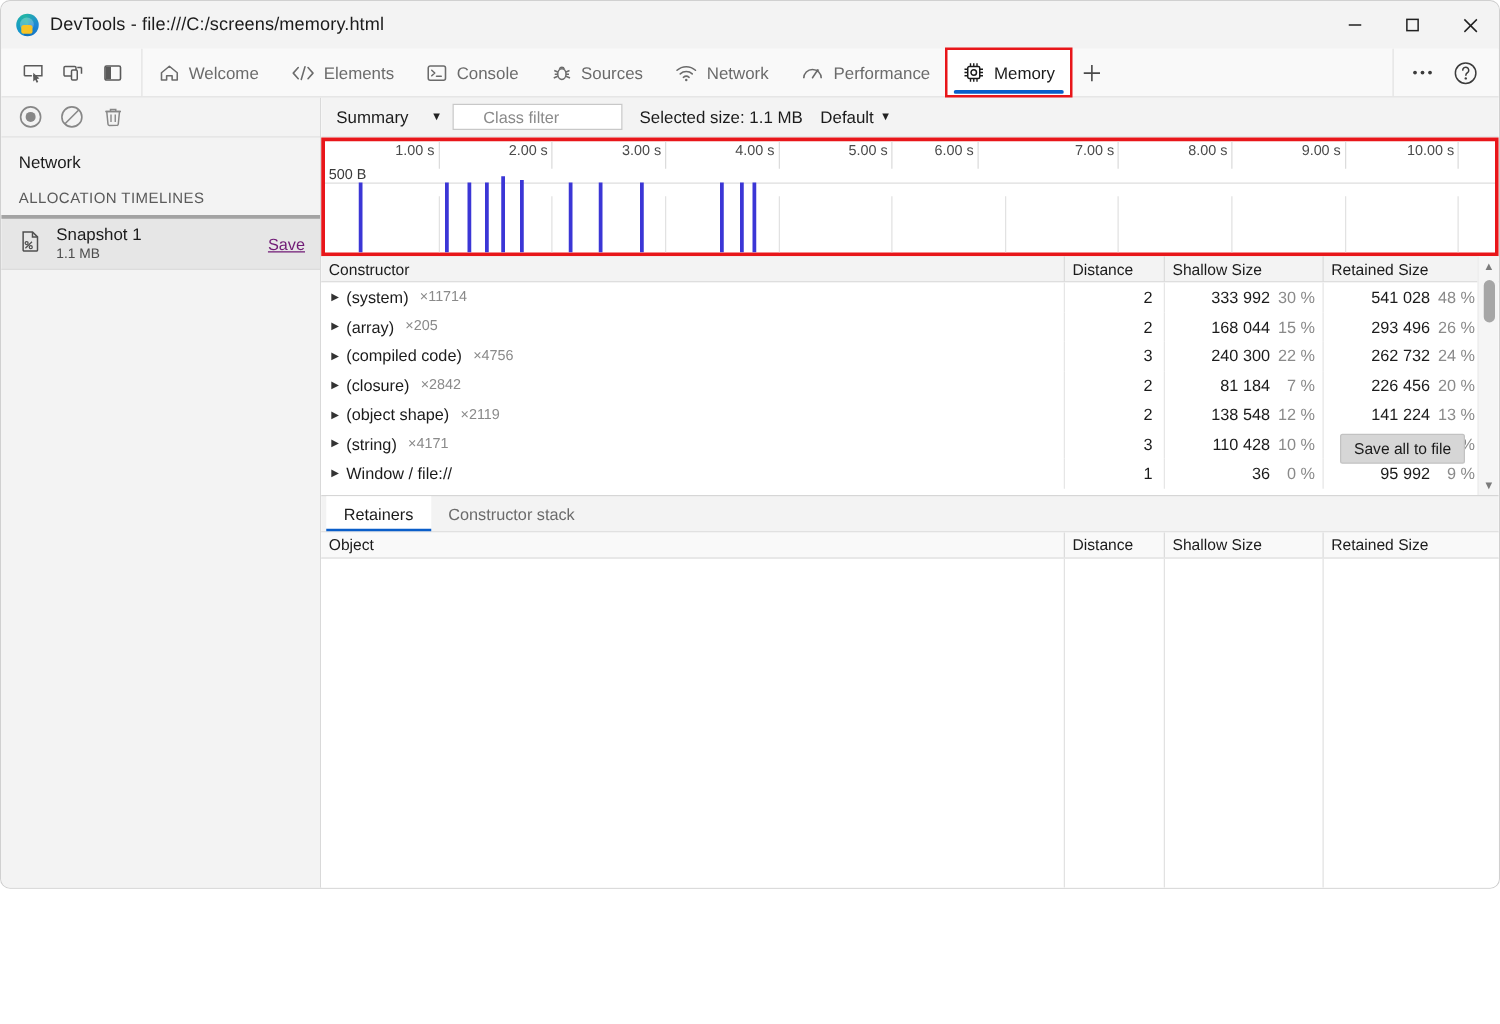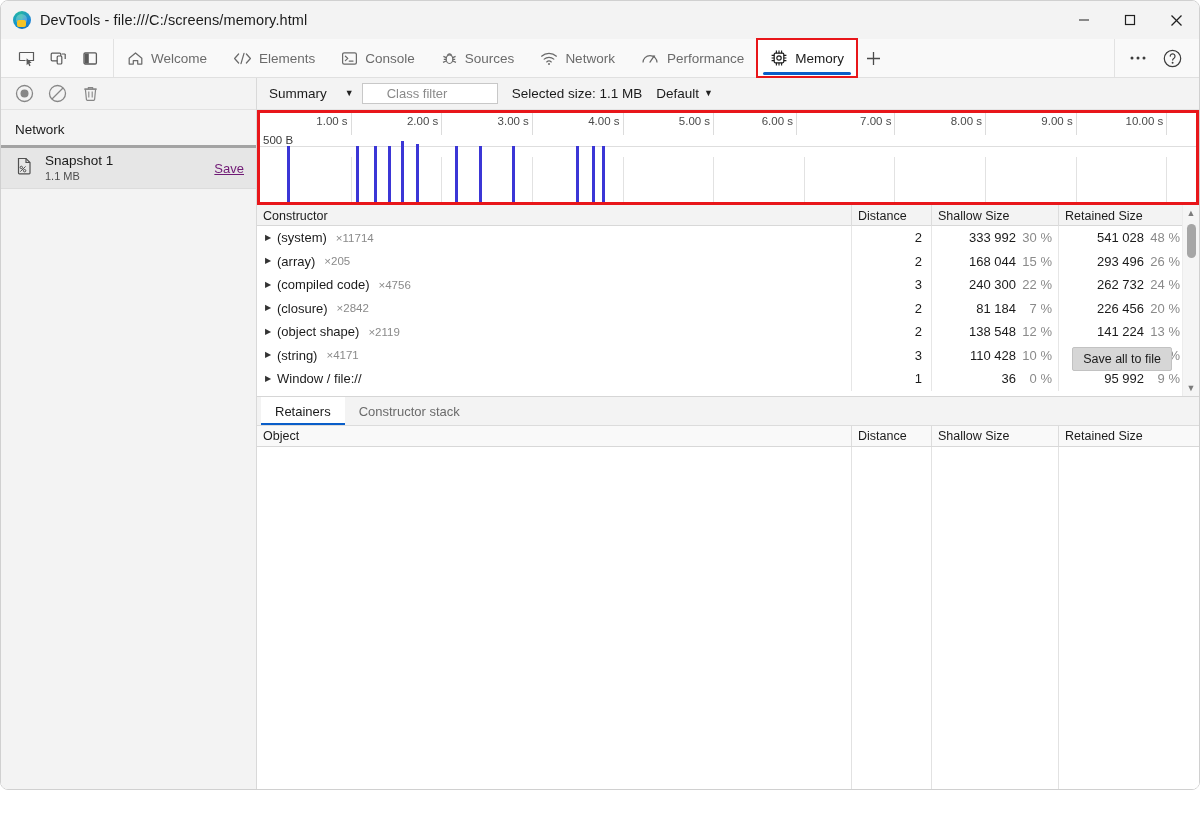--- a/index.html
+++ b/index.html
@@ -6,21 +6,21 @@
   html, body {
     margin: 0; padding: 0;
     width: 1200px; height: 819px;
     font-family: "Liberation Sans", sans-serif;
     background: #ffffff;
     overflow: hidden;
     -webkit-font-smoothing: antialiased;
   }
   #app {
     position: relative;
-    width: 1200px; height: 790px;
+    width: 1200px; height: 711px;
     background: #ffffff;
     border: 1px solid #d0d0d0;
     border-radius: 8px;
     overflow: hidden;
   }
 
   
   .titlebar {
     height: 38px;
     background: #f3f3f3;
@@ -547,20 +547,21 @@
               <path d="M4.4 5.2h10.2l-1 10.2a1 1 0 01-1 .9H6.4a1 1 0 01-1-.9z" fill="none" stroke="currentColor" stroke-width="1.2"></path>
               <path d="M3.2 5.2h12.6" stroke="currentColor" stroke-width="1.2"></path>
               <path d="M7.4 5.2V3.6h4.2v1.6" fill="none" stroke="currentColor" stroke-width="1.2"></path>
               <line x1="7.8" y1="7.6" x2="7.8" y2="13.6" stroke="currentColor" stroke-width="1.1"></line>
               <line x1="11.2" y1="7.6" x2="11.2" y2="13.6" stroke="currentColor" stroke-width="1.1"></line>
             </svg>
         </div>
       </div>
 
       <div class="profiles-head">Network</div>
+      <div class="section-label">ALLOCATION TIMELINES</div>
 
       <div class="snap-item">
         <span class="snap-icon">
           <svg width="22" height="22" viewBox="0 0 22 22">
               <path d="M5.5 3.5h7.5l4 4V18a.8.8 0 01-.8.8H6.3a.8.8 0 01-.8-.8z" fill="none" stroke="currentColor" stroke-width="1.2"></path>
               <path d="M13 3.5v4h4" fill="none" stroke="currentColor" stroke-width="1.2"></path>
               <circle cx="8.3" cy="12.4" r="1.2" fill="none" stroke="currentColor" stroke-width="1"></circle>
               <circle cx="11.6" cy="15.7" r="1.2" fill="none" stroke="currentColor" stroke-width="1"></circle>
               <line x1="7.3" y1="16.6" x2="12.6" y2="11.4" stroke="currentColor" stroke-width="1"></line>
             </svg>
@@ -600,21 +601,21 @@
             </div>
             <div class="tl-tick" style="left: 271.884px;">
               <span>3.00 s</span>
             </div>
             <div class="tl-tick" style="left: 362.512px;">
               <span>4.00 s</span>
             </div>
             <div class="tl-tick" style="left: 453.14px;">
               <span>5.00 s</span>
             </div>
-            <div class="tl-tick" style="left: 536px; text-align: center;">
+            <div class="tl-tick" style="left: 522px; text-align: center;">
               <span>6.00 s</span>
             </div>
             <div class="tl-tick" style="left: 634.396px;">
               <span>7.00 s</span>
             </div>
             <div class="tl-tick" style="left: 725.024px;">
               <span>8.00 s</span>
             </div>
             <div class="tl-tick" style="left: 815.652px;">
               <span>9.00 s</span>

